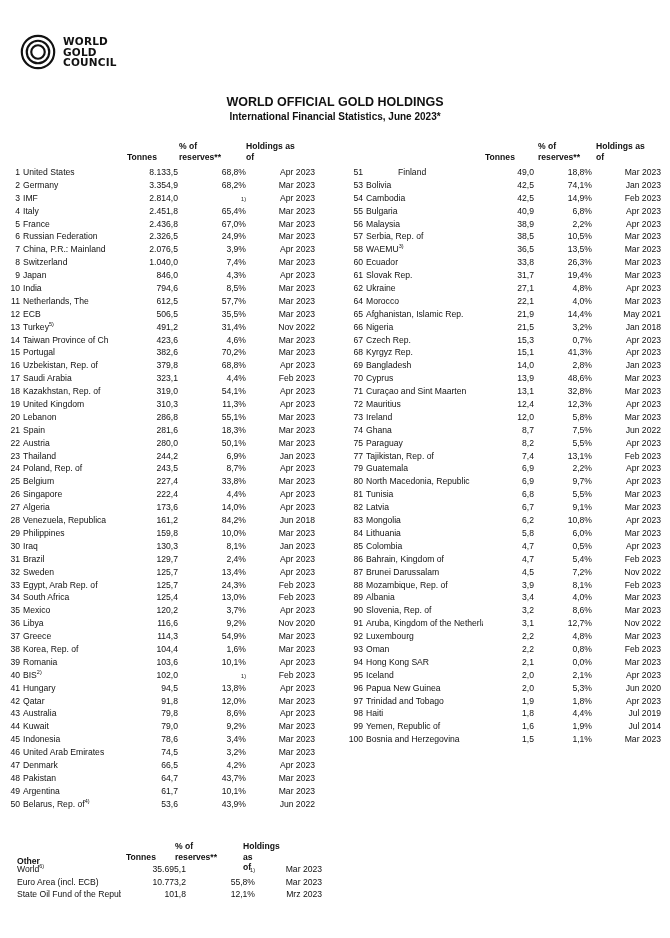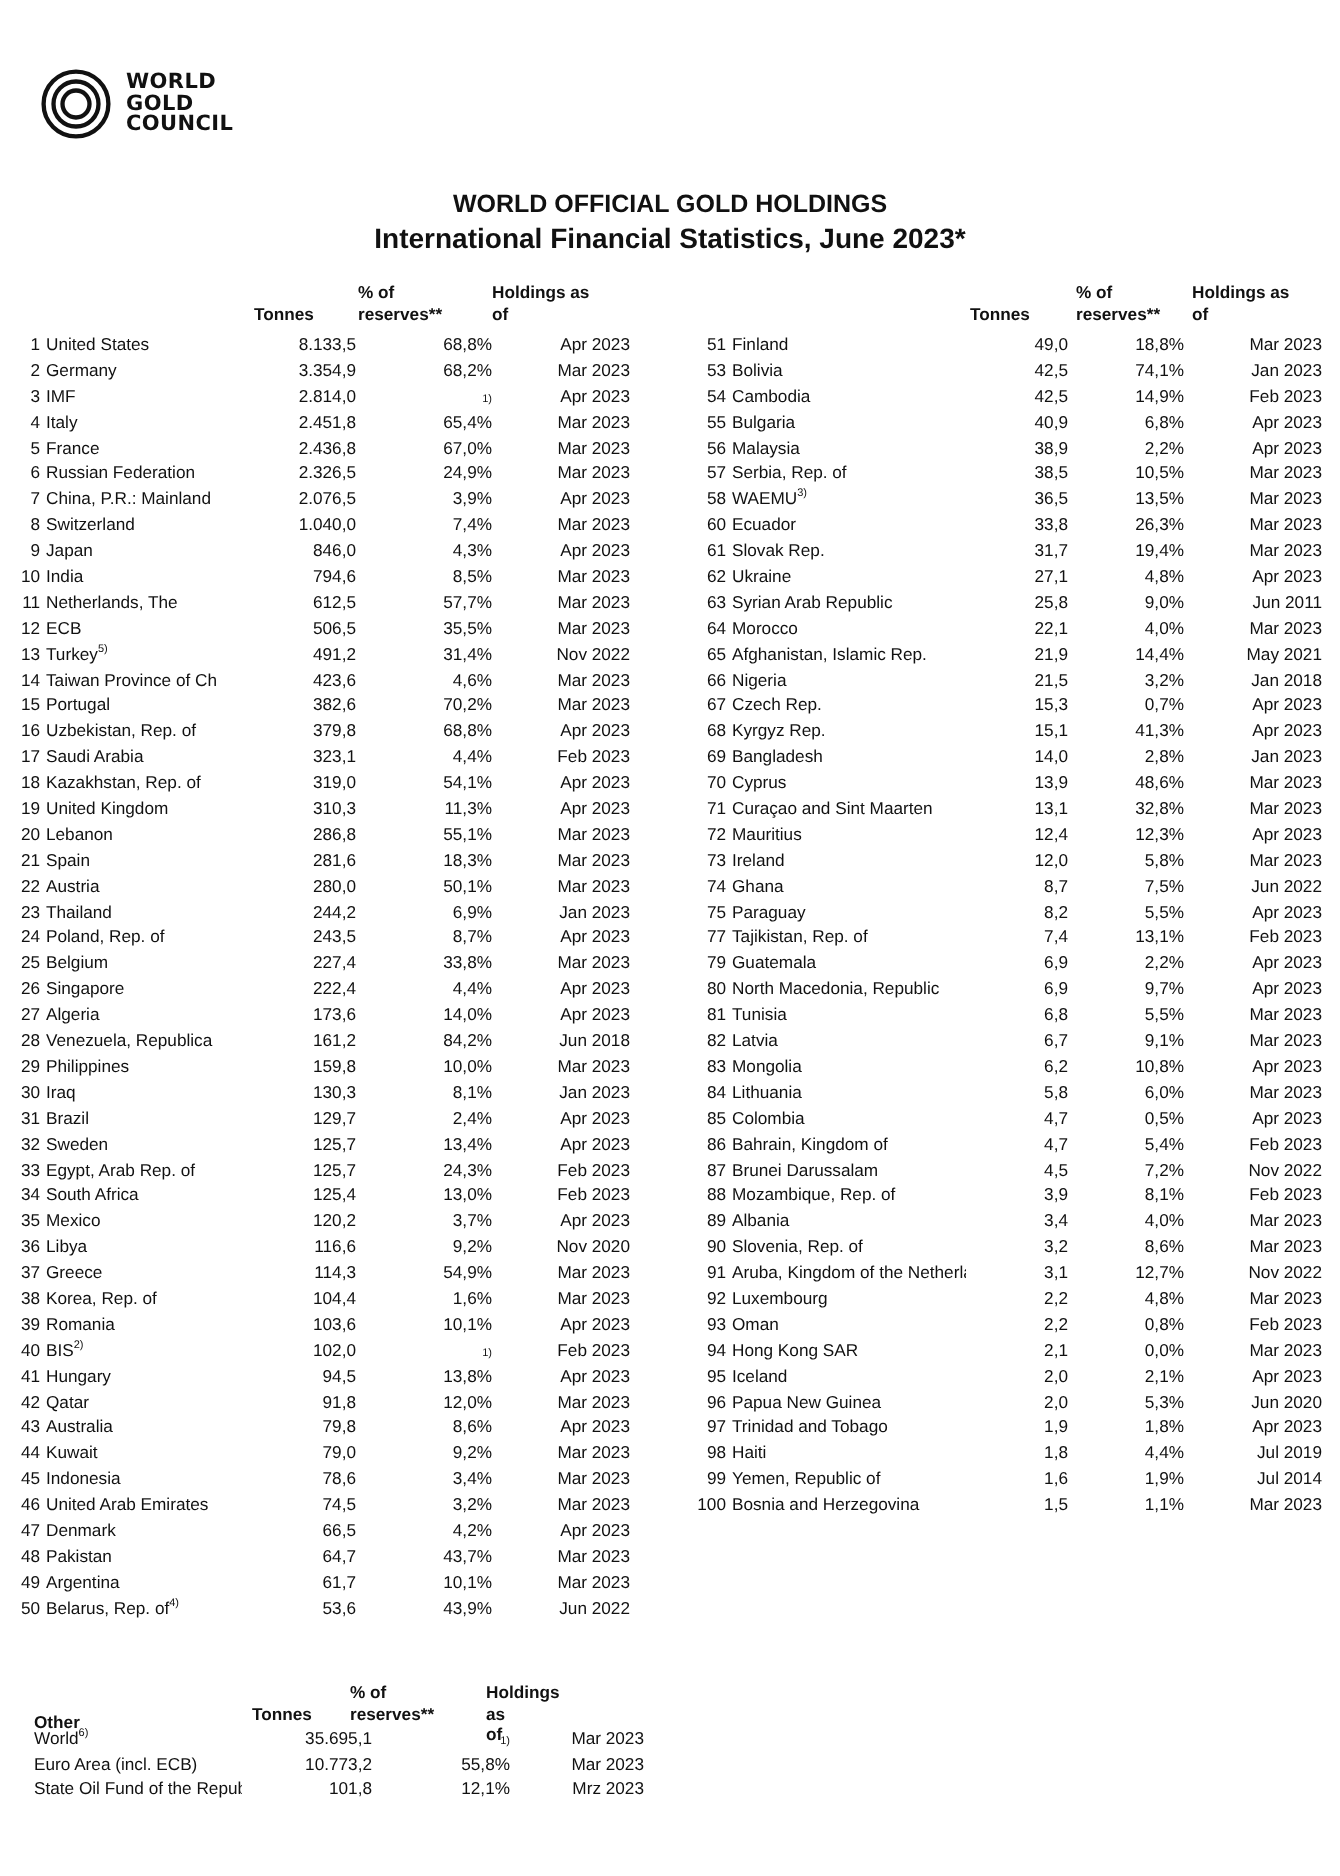--- a/index.html
+++ b/index.html
@@ -5,21 +5,21 @@
   * { box-sizing: border-box; margin: 0; padding: 0; }
   html, body { width: 670px; height: 938px; background: #ffffff; overflow: hidden; }
   body { position: relative; font-family: "Liberation Sans", sans-serif; color: #111; }
 
   .logo { position: absolute; left: 20px; top: 34px; display: flex; align-items: center; }
   .logo svg { width: 36px; height: 36px; }
   .logo-text { margin-left: 7px; font-family: "DejaVu Sans", sans-serif; font-weight: bold; font-size: 10.5px; line-height: 10.5px; letter-spacing: 0.2px; }
   .logo-text div { display: block; }
 
   .title { position: absolute; left: 0; width: 670px; top: 95px; text-align: center; font-weight: bold; font-size: 12.5px; }
-  .subtitle { position: absolute; left: 0; width: 670px; top: 111px; text-align: center; font-weight: bold; font-size: 14px; }
+  .subtitle { position: absolute; left: 0; width: 670px; top: 111px; text-align: center; font-weight: bold; font-size: 10px; }
 
   .hdr { position: absolute; font-weight: bold; font-size: 8.6px; line-height: 10.5px; }
 
   .col { position: absolute; top: 166px; }
   .row { position: relative; height: 12.9px; font-size: 8.6px; line-height: 12.9px; white-space: nowrap; }
   .row span { position: absolute; top: 0; }
   .rank { text-align: right; }
   .name { overflow: hidden; text-overflow: clip; }
   .ton, .pct, .date { text-align: right; }
   sup { font-size: 5.5px; vertical-align: 4px; line-height: 0; }
@@ -434,21 +434,21 @@
       <span class="rank">50</span>
       <span class="name"><span style="position: static;">Belarus, Rep. of</span><sup>4)</sup></span>
       <span class="ton">53,6</span>
       <span class="pct">43,9%</span>
       <span class="date">Jun 2022</span>
     </div>
   </div>
 <div class="col" id="right" style="left:342px; width:322px;">
     <div class="row">
       <span class="rank">51</span>
-      <span class="name"><span style="position: static;">Finland</span></span>
+      <span class="name"><span style="position: static; margin-left: 32px;">Finland</span></span>
       <span class="ton">49,0</span>
       <span class="pct">18,8%</span>
       <span class="date">Mar 2023</span>
     </div>
     <div class="row">
       <span class="rank">53</span>
       <span class="name"><span style="position: static;">Bolivia</span></span>
       <span class="ton">42,5</span>
       <span class="pct">74,1%</span>
       <span class="date">Jan 2023</span>
@@ -501,27 +501,20 @@
       <span class="ton">31,7</span>
       <span class="pct">19,4%</span>
       <span class="date">Mar 2023</span>
     </div>
     <div class="row">
       <span class="rank">62</span>
       <span class="name"><span style="position: static;">Ukraine</span></span>
       <span class="ton">27,1</span>
       <span class="pct">4,8%</span>
       <span class="date">Apr 2023</span>
-    </div>
-    <div class="row">
-      <span class="rank">63</span>
-      <span class="name"><span style="position: static;">Syrian Arab Republic</span></span>
-      <span class="ton">25,8</span>
-      <span class="pct">9,0%</span>
-      <span class="date">Jun 2011</span>
     </div>
     <div class="row">
       <span class="rank">64</span>
       <span class="name"><span style="position: static;">Morocco</span></span>
       <span class="ton">22,1</span>
       <span class="pct">4,0%</span>
       <span class="date">Mar 2023</span>
     </div>
     <div class="row">
       <span class="rank">65</span>

